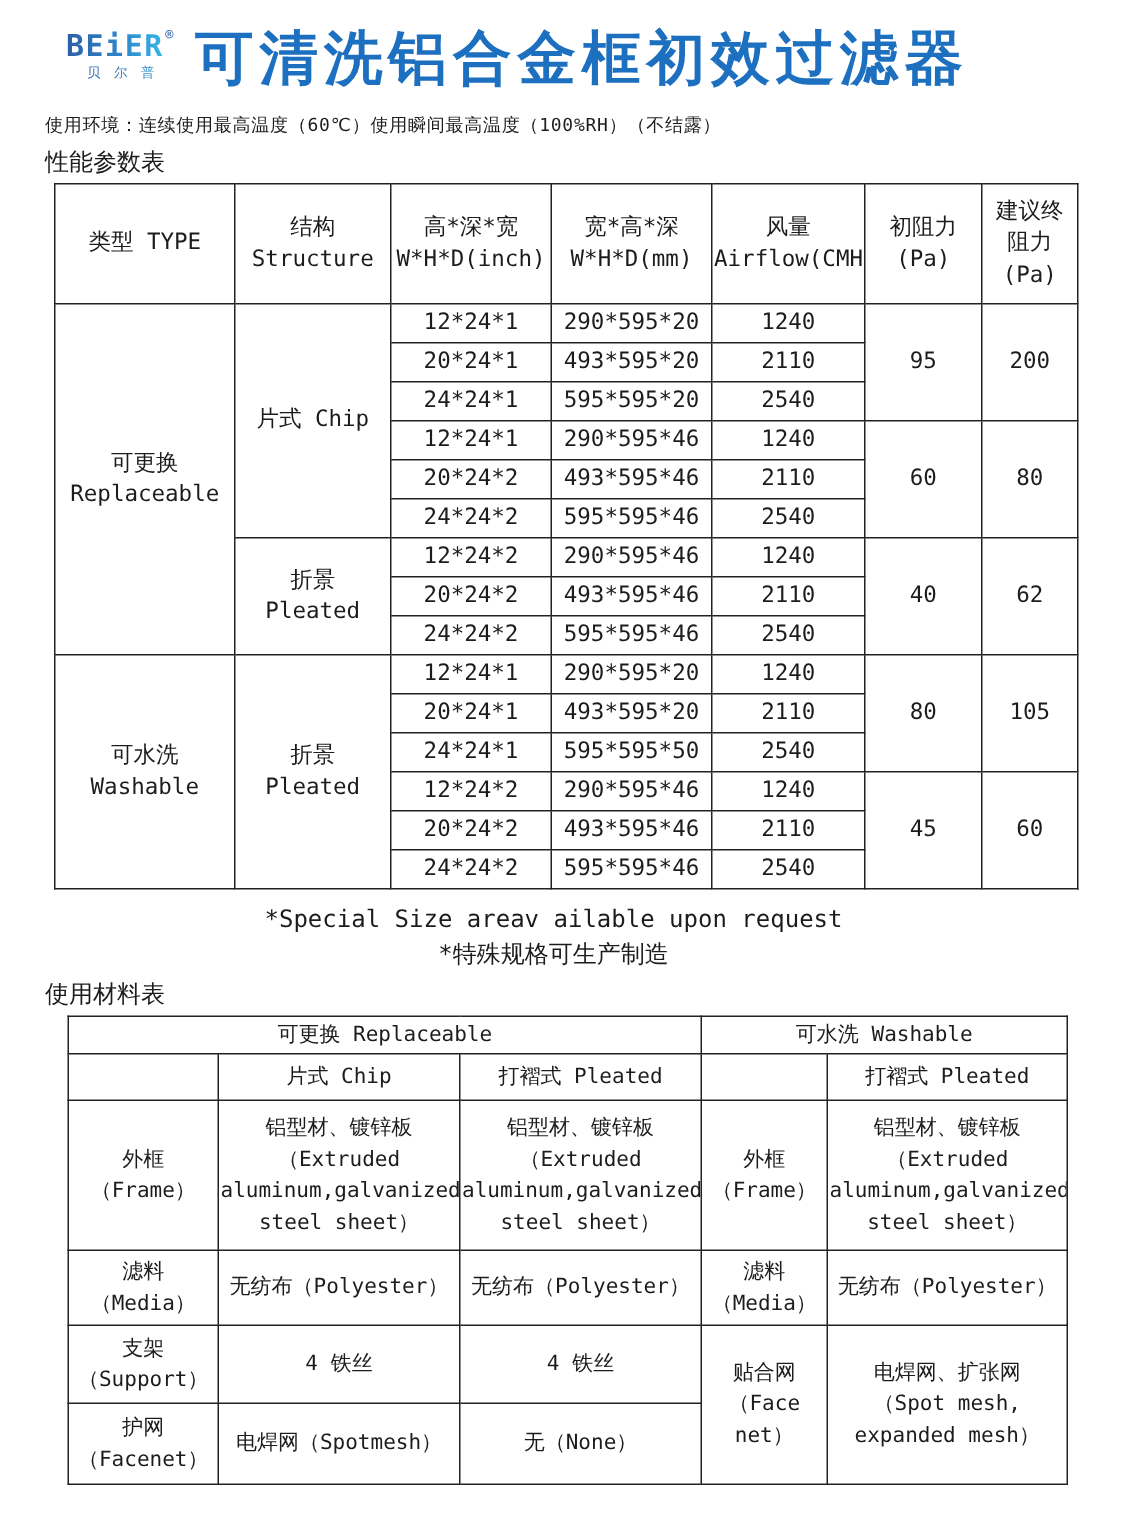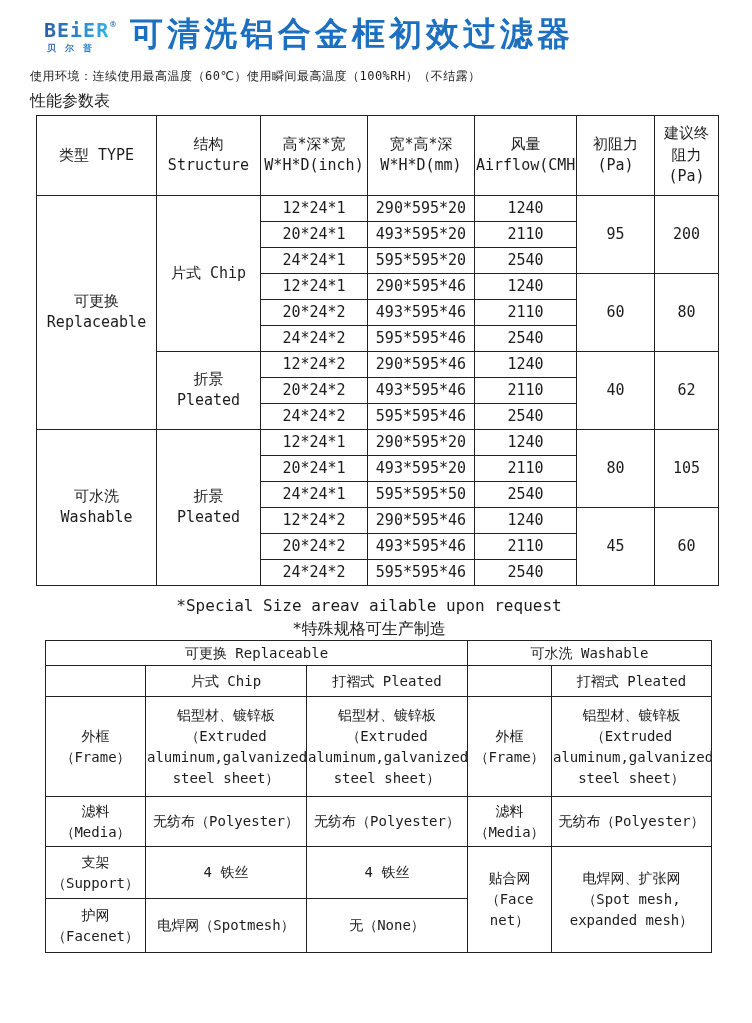--- a/index.html
+++ b/index.html
@@ -18,29 +18,29 @@
   .logo-block { display: flex; flex-direction: column; margin-top: 4px; width: 86px; flex: 0 0 auto; }
   .logo-line { display: flex; align-items: flex-start; }
   .logo-brand {
     font-size: 20px; font-weight: bold; letter-spacing: 1px; line-height: 1;
     background: linear-gradient(90deg, #2c5fa8 0%, #2f86c9 55%, #35b4e6 100%);
     -webkit-background-clip: text; background-clip: text;
     -webkit-text-fill-color: transparent; color: #2f86c9;
   }
   .logo-reg { font-size: 9px; color: #2c5fa8; line-height: 1; margin-left: 1px; }
   .logo-sub {
-    font-size: 9px; font-weight: bold; letter-spacing: 9px; margin-top: 2px; margin-left: 3px;
+    font-size: 9px; font-weight: normal; letter-spacing: 9px; margin-top: 2px; margin-left: 14px;
     background: linear-gradient(90deg, #2c5fa8 0%, #35b4e6 100%);
     -webkit-background-clip: text; background-clip: text;
     -webkit-text-fill-color: transparent; color: #2f86c9;
     white-space: nowrap;
   }
   .doc-title {
-    font-size: 33px; font-weight: bold; color: #1d70bf;
-    letter-spacing: 4px; line-height: 1.15; margin-top: 2px; white-space: nowrap; font-family: Liberation Mono, monospace;
+    font-size: 39px; font-weight: bold; color: #1d70bf;
+    letter-spacing: 4px; line-height: 1.15; margin-top: 2px; white-space: nowrap;
   }
 
   .intro-line { font-size: 12px; margin-top: 12px; letter-spacing: 0.5px; }
   .table-label { font-size: 16px; margin-top: 6px; margin-bottom: 3px; }
 
   
   table { border-collapse: collapse; table-layout: fixed; }
   td { border: 1px solid #222; text-align: center; vertical-align: middle;
        padding: 1px 1px; white-space: pre-line; overflow: hidden; }
 
@@ -203,20 +203,21 @@
         <td>2540</td>
       </tr>
     </tbody>
   </table>
 
   <div class="notes">
     <p class="note-line">*Special Size areav ailable upon request</p>
     <p class="note-line">*特殊规格可生产制造</p>
   </div>
 
+  <div class="table-label">使用材料表</div>
 
   <table class="mat-table">
     <colgroup>
       <col style="width:100px">
         <col style="width:161px">
         <col style="width:161px">
       <col style="width:84px">
         <col style="width:160px">
     </colgroup>
     <tbody>

